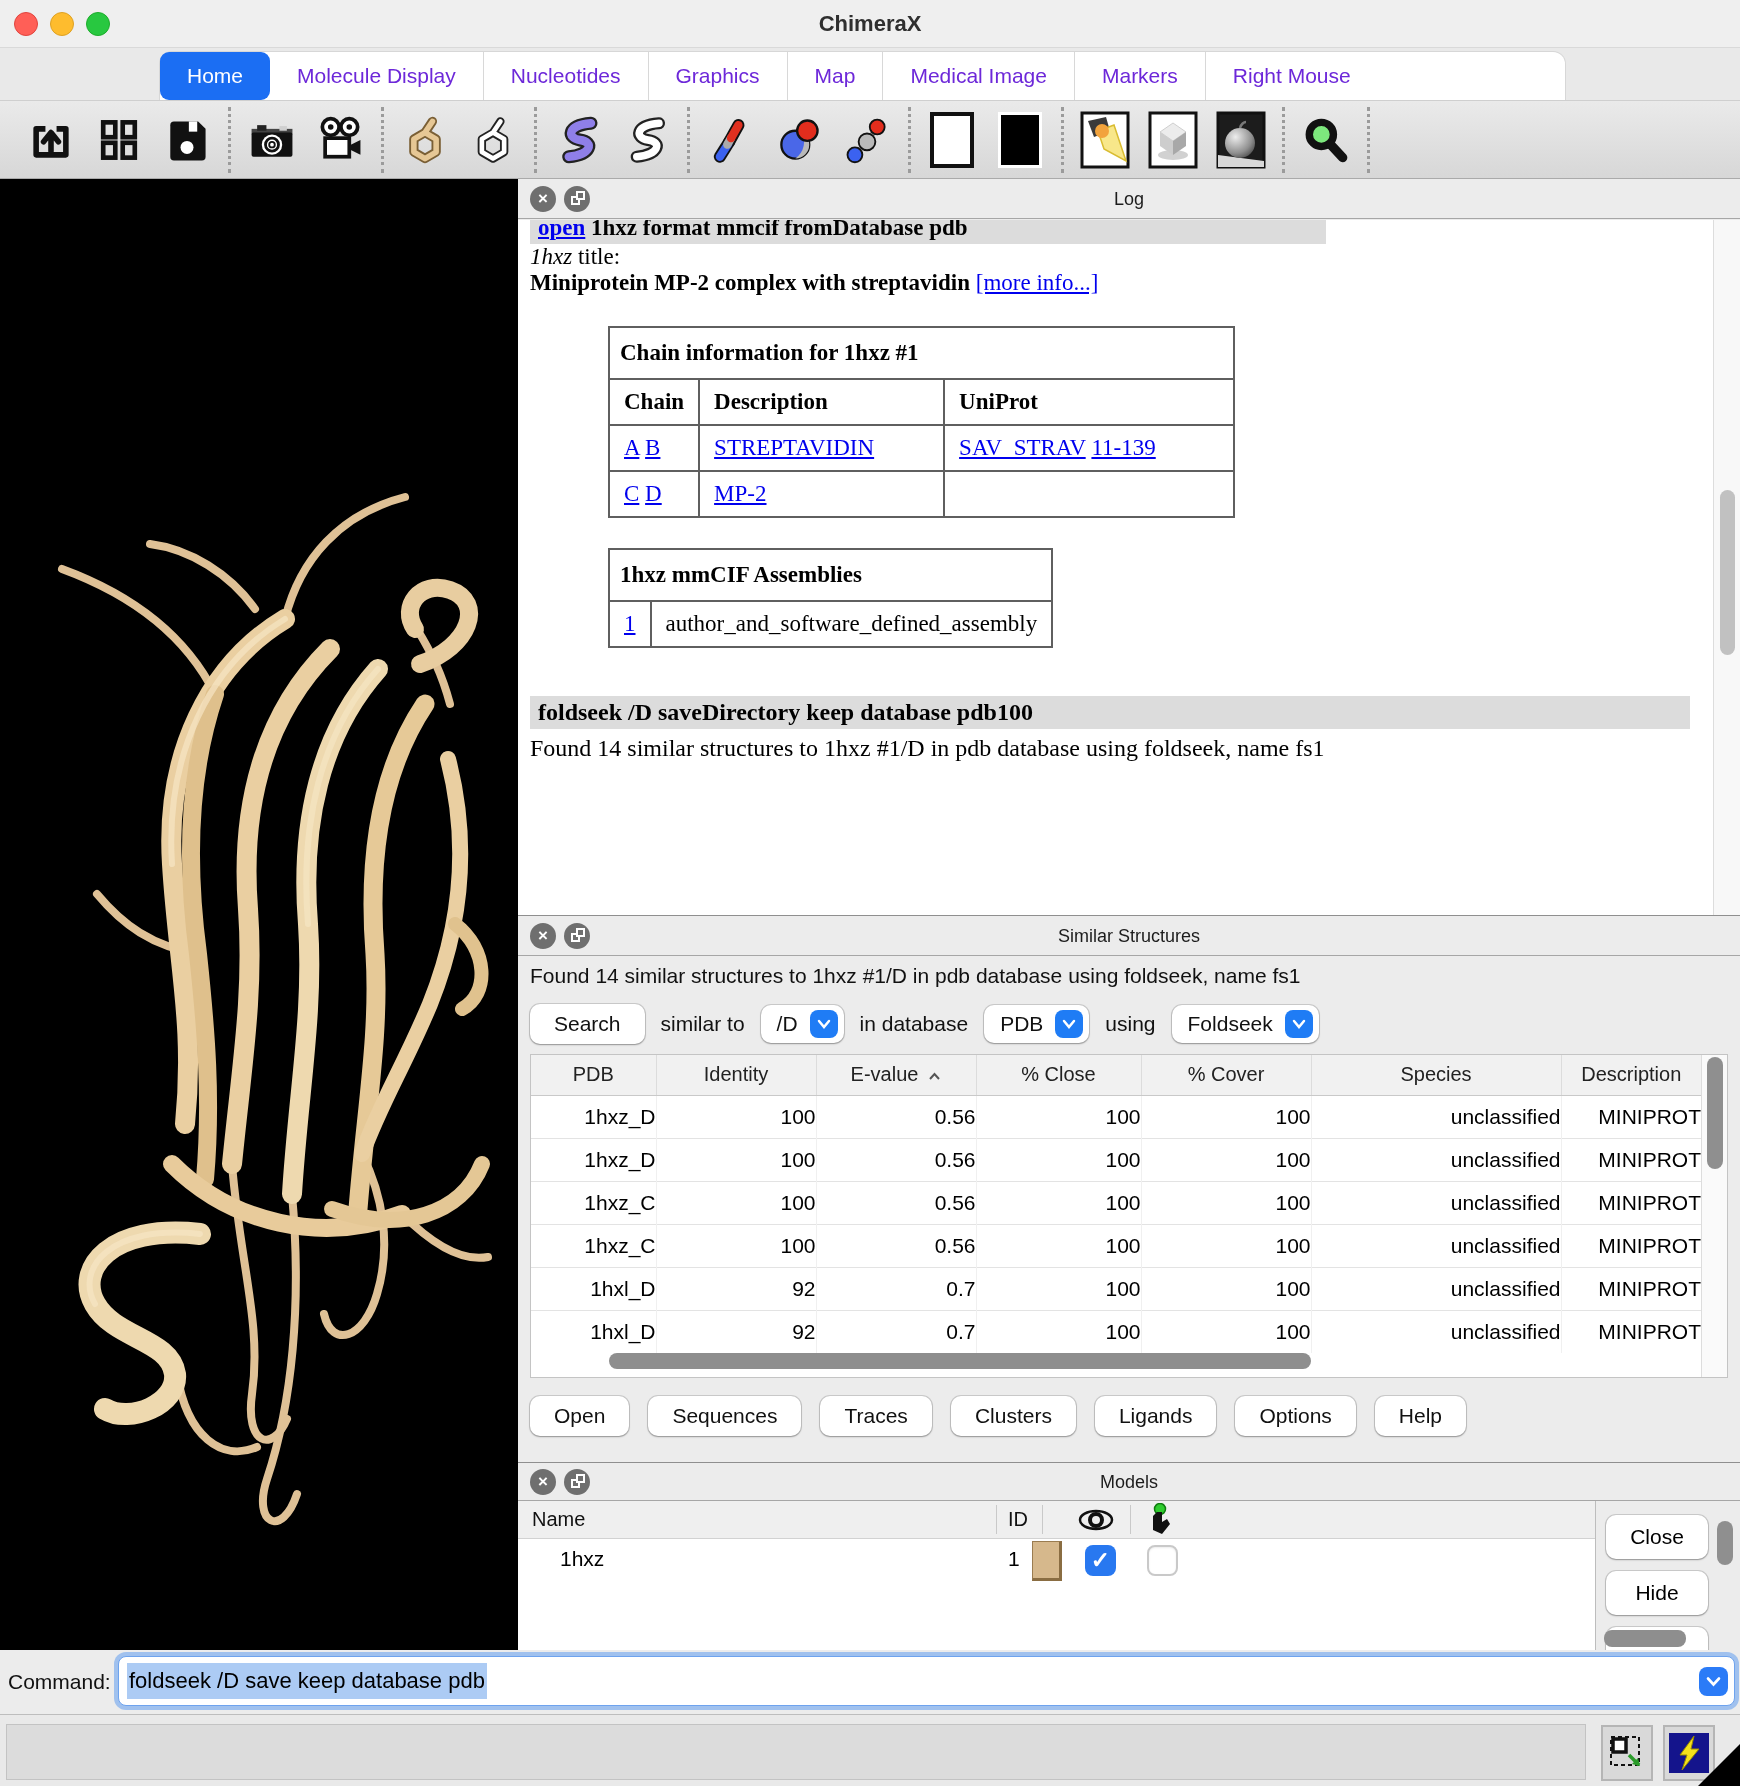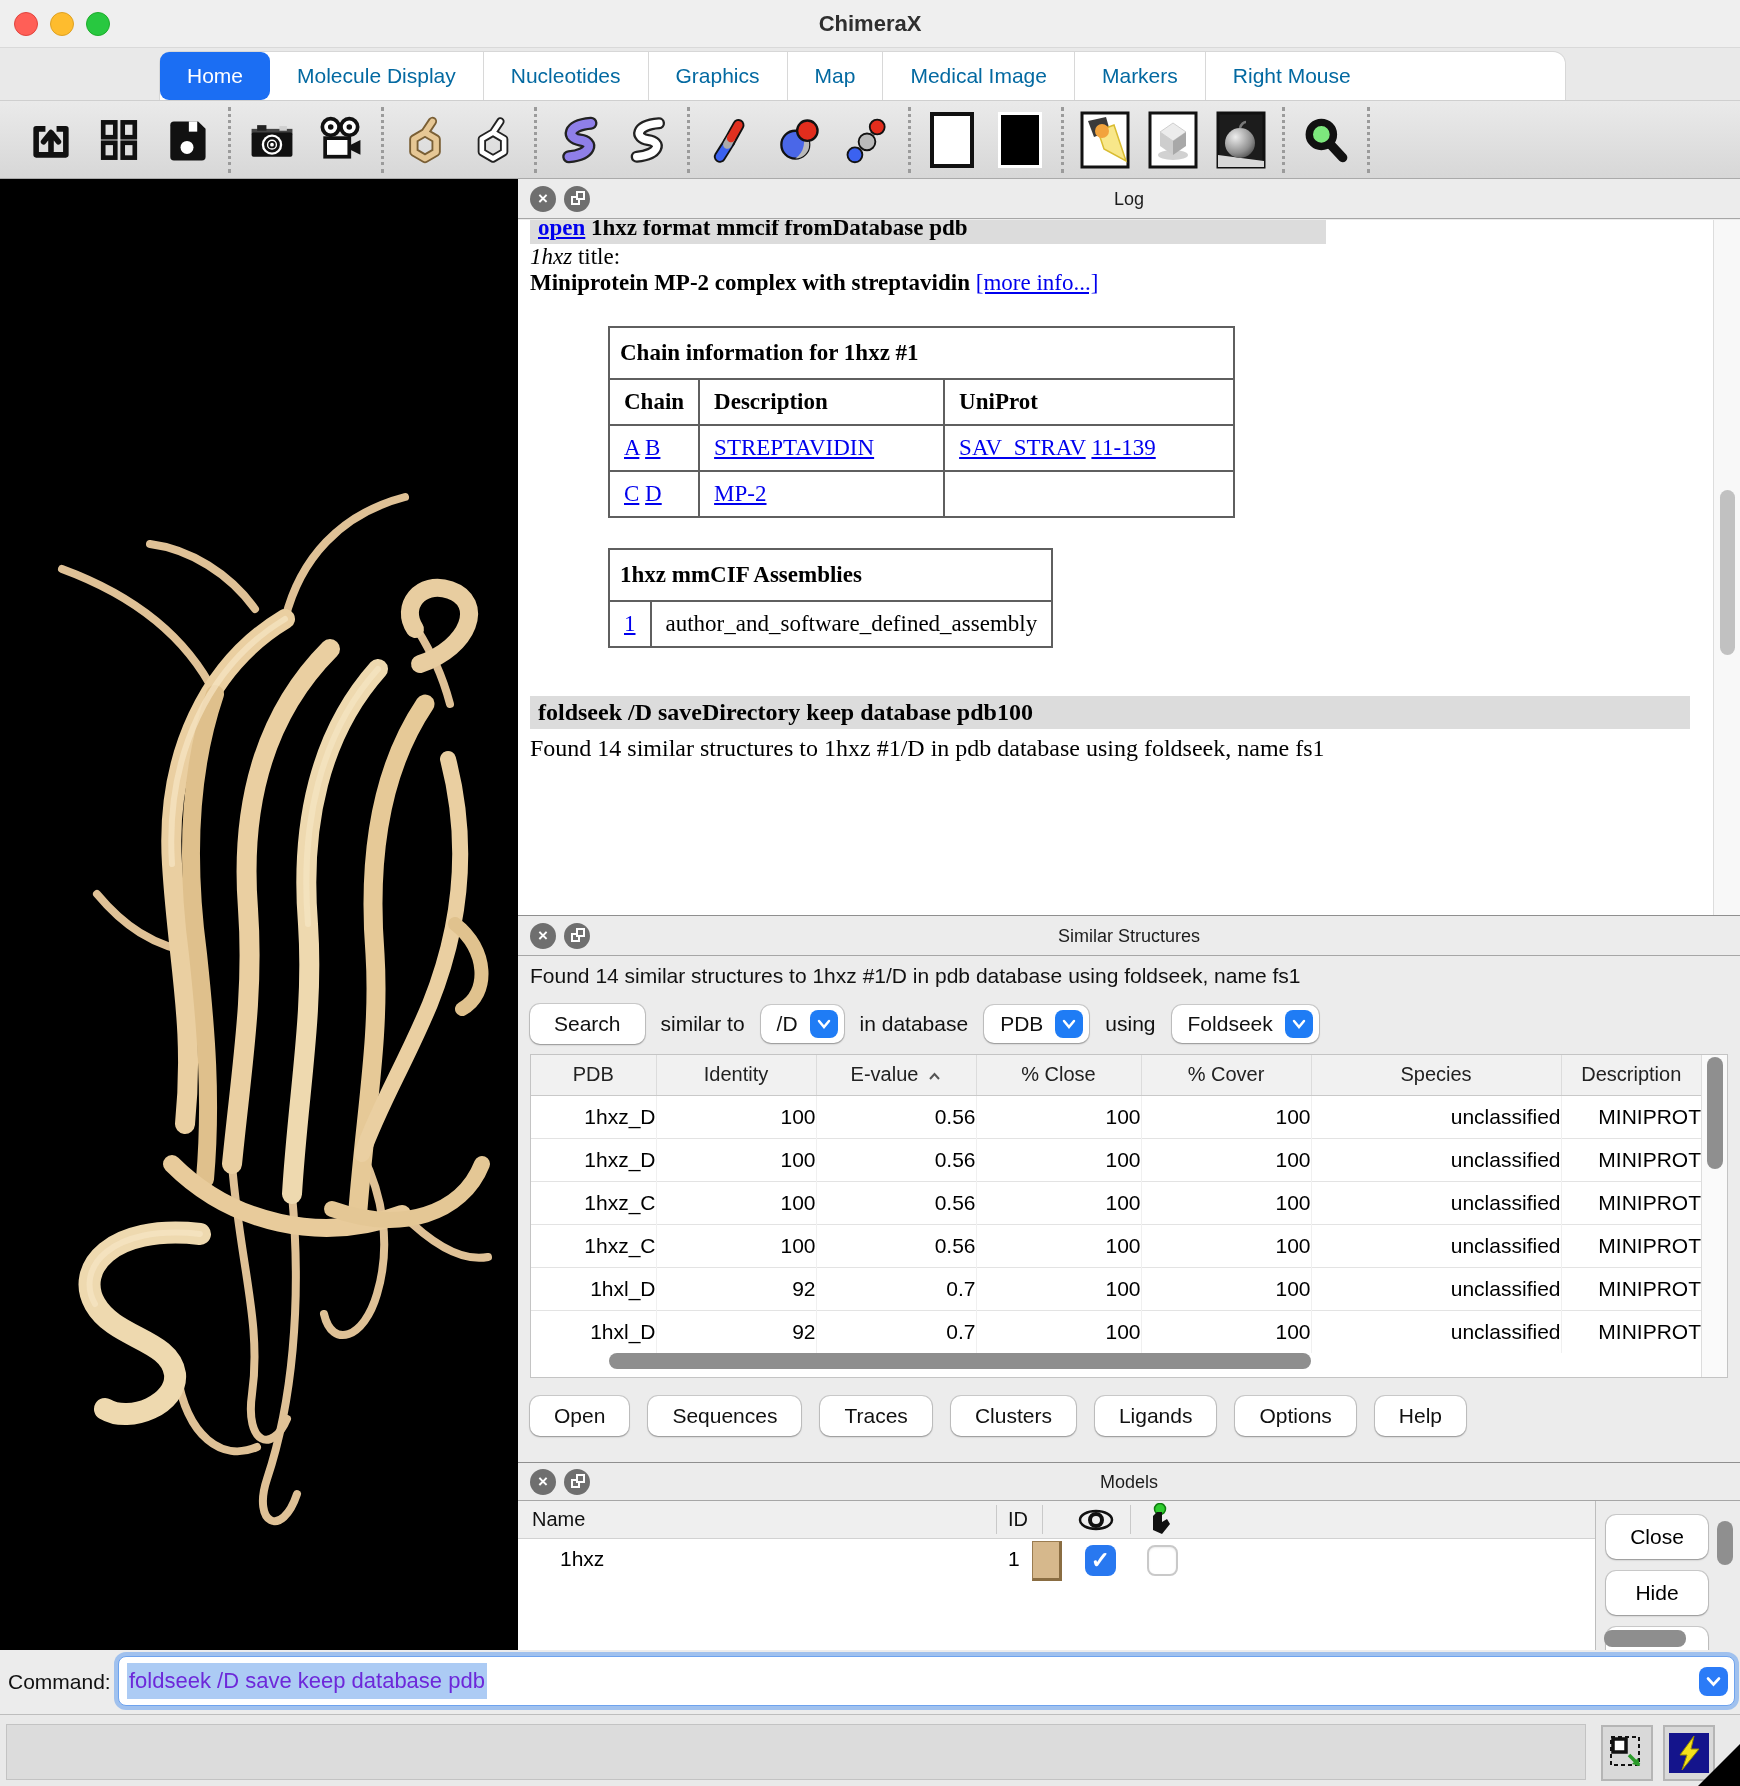--- a/index.html
+++ b/index.html
@@ -14,21 +14,21 @@
   .tl.red{ left:14px; background:#ff5f57; border:1px solid #e0443e;}
   .tl.yellow{ left:50px; background:#febc2e; border:1px solid #dea123;}
   .tl.green{ left:86px; background:#28c840; border:1px solid #1dad2b;}
   .win-title{ position:absolute; left:0; right:0; top:0; height:65px; line-height:48px;
               text-align:center; font-weight:bold; font-size:22px; color:#2f2f2f;}
 
   
   .tabbar { position:absolute; left:0; top:48px; right:0; height:52px; background:#e9e9e9; }
   .tabstrip { position:absolute; left:160px; top:4px; width:1405px; height:48px; background:#ffffff;
               border-radius:12px 12px 0 0; box-shadow:0 0 0 1px #d7d7d7; display:flex; align-items:stretch; }
-  .tab { display:flex; align-items:center; padding:0 27px; font-size:21px; color:#0369a1; cursor:default;
+  .tab { display:flex; align-items:center; padding:0 27px; font-size:21px; color:#6d28d9; cursor:default;
          border-right:1px solid #d8d8d8; }
   .tab:last-child{ border-right:none; }
   .tab.active { background:#1b6ef3; color:#fff; border-radius:9px; border-right:none; margin:0; }
 
   
   .toolbar { position:absolute; left:0; top:100px; right:0; height:79px;
              background:linear-gradient(#eaeaea,#d7d7d7); border-top:1px solid #cfcfcf;
              border-bottom:1px solid #aaaaaa; display:flex; align-items:center; padding:0 10px; }
   .tgroup { display:flex; align-items:center; gap:10px; padding:0 12px; }
   .tsep { width:0; height:66px; border-left:3px dotted #9b9b9b; }
@@ -131,21 +131,21 @@
                        border-radius:8px; background:#8f8f8f; }
   .mod-hscroll-thumb { position:absolute; left:8px; bottom:3px; width:82px; height:17px;
                        border-radius:8px; background:#8e8e8e; }
 
   
   .commandbar { position:absolute; left:0; top:1650px; right:0; height:64px; background:#ececec; }
   .cmd-label { position:absolute; left:8px; top:0; height:64px; line-height:64px; font-size:21px; color:#111; }
   .cmd-input { position:absolute; left:118px; right:5px; top:6px; height:50px; background:#fff;
                border-radius:8px; border:1px solid #6ea3ee;
                box-shadow:0 0 0 4px rgba(120,170,240,.65); display:flex; align-items:center; padding-left:8px; }
-  .cmd-sel { background:#accbf4; font-size:22px; padding:5px 2px; color:#6d28d9; }
+  .cmd-sel { background:#accbf4; font-size:22px; padding:5px 2px; color:#000000; }
   .cmd-chev { position:absolute; right:6px; top:10px; width:29px; height:29px; border-radius:8px;
               background:#2b7bf7; display:flex; align-items:center; justify-content:center; }
 
   
   .statusbar { position:absolute; left:0; top:1714px; right:0; height:72px; background:#e9e9e9;
                border-top:1px solid #bdbdbd; }
   .status-field { position:absolute; left:6px; top:9px; width:1580px; height:56px; background:#dcdcdc;
                   border:1px solid #c3c3c3; }
   .status-btn { position:absolute; top:10px; width:52px; height:56px; background:#d9d9d9;
                 border:2px solid #b5b5b5; display:flex; align-items:center; justify-content:center; }

